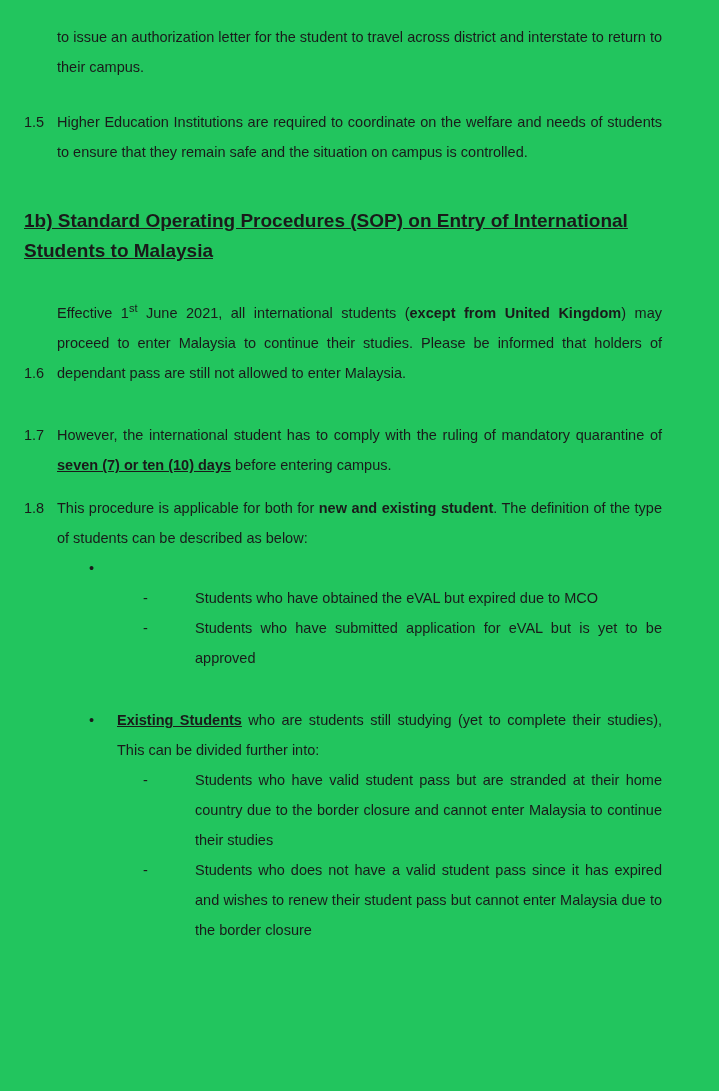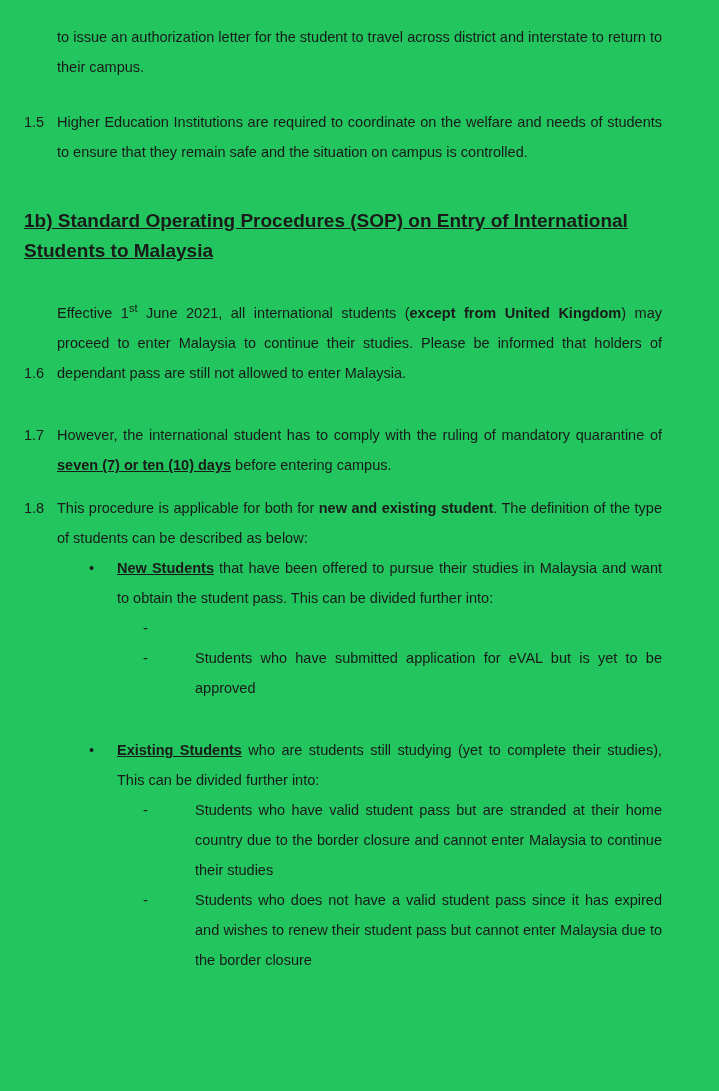--- a/index.html
+++ b/index.html
@@ -62,25 +62,25 @@
     <p class="body"><span>However, the international student has to comply with the ruling of mandatory quarantine of </span><b class="u">seven (7) or ten (10) days</b><span> before entering campus.</span></p>
   </div>
 
   <div class="numbered">
     <span class="num">1.8</span>
     <p class="body"><span>This procedure is applicable for both for </span><b>new and existing student</b><span>. The definition of the type of students can be described as below:</span></p>
   </div>
 
   <div class="bullet-row">
     <span class="bullet-marker">•</span>
-    <p class="body"><b class="u">New Students</b><span> that have been offered to pursue their studies in Malaysia and want to obtain the student pass. This can be divided further into:</span></p>
   </div>
 
   <div class="dash-row">
     <span class="dash-marker">-</span>
+    <p class="body">Students who have obtained the eVAL but expired due to MCO</p>
   </div>
 
   <div class="dash-row mb32">
     <span class="dash-marker">-</span>
     <p class="body">Students who have submitted application for eVAL but is yet to be approved</p>
   </div>
 
   <div class="bullet-row">
     <span class="bullet-marker">•</span>
     <p class="body"><b class="u">Existing Students</b><span> who are students still studying (yet to complete their studies), This can be divided further into:</span></p>

